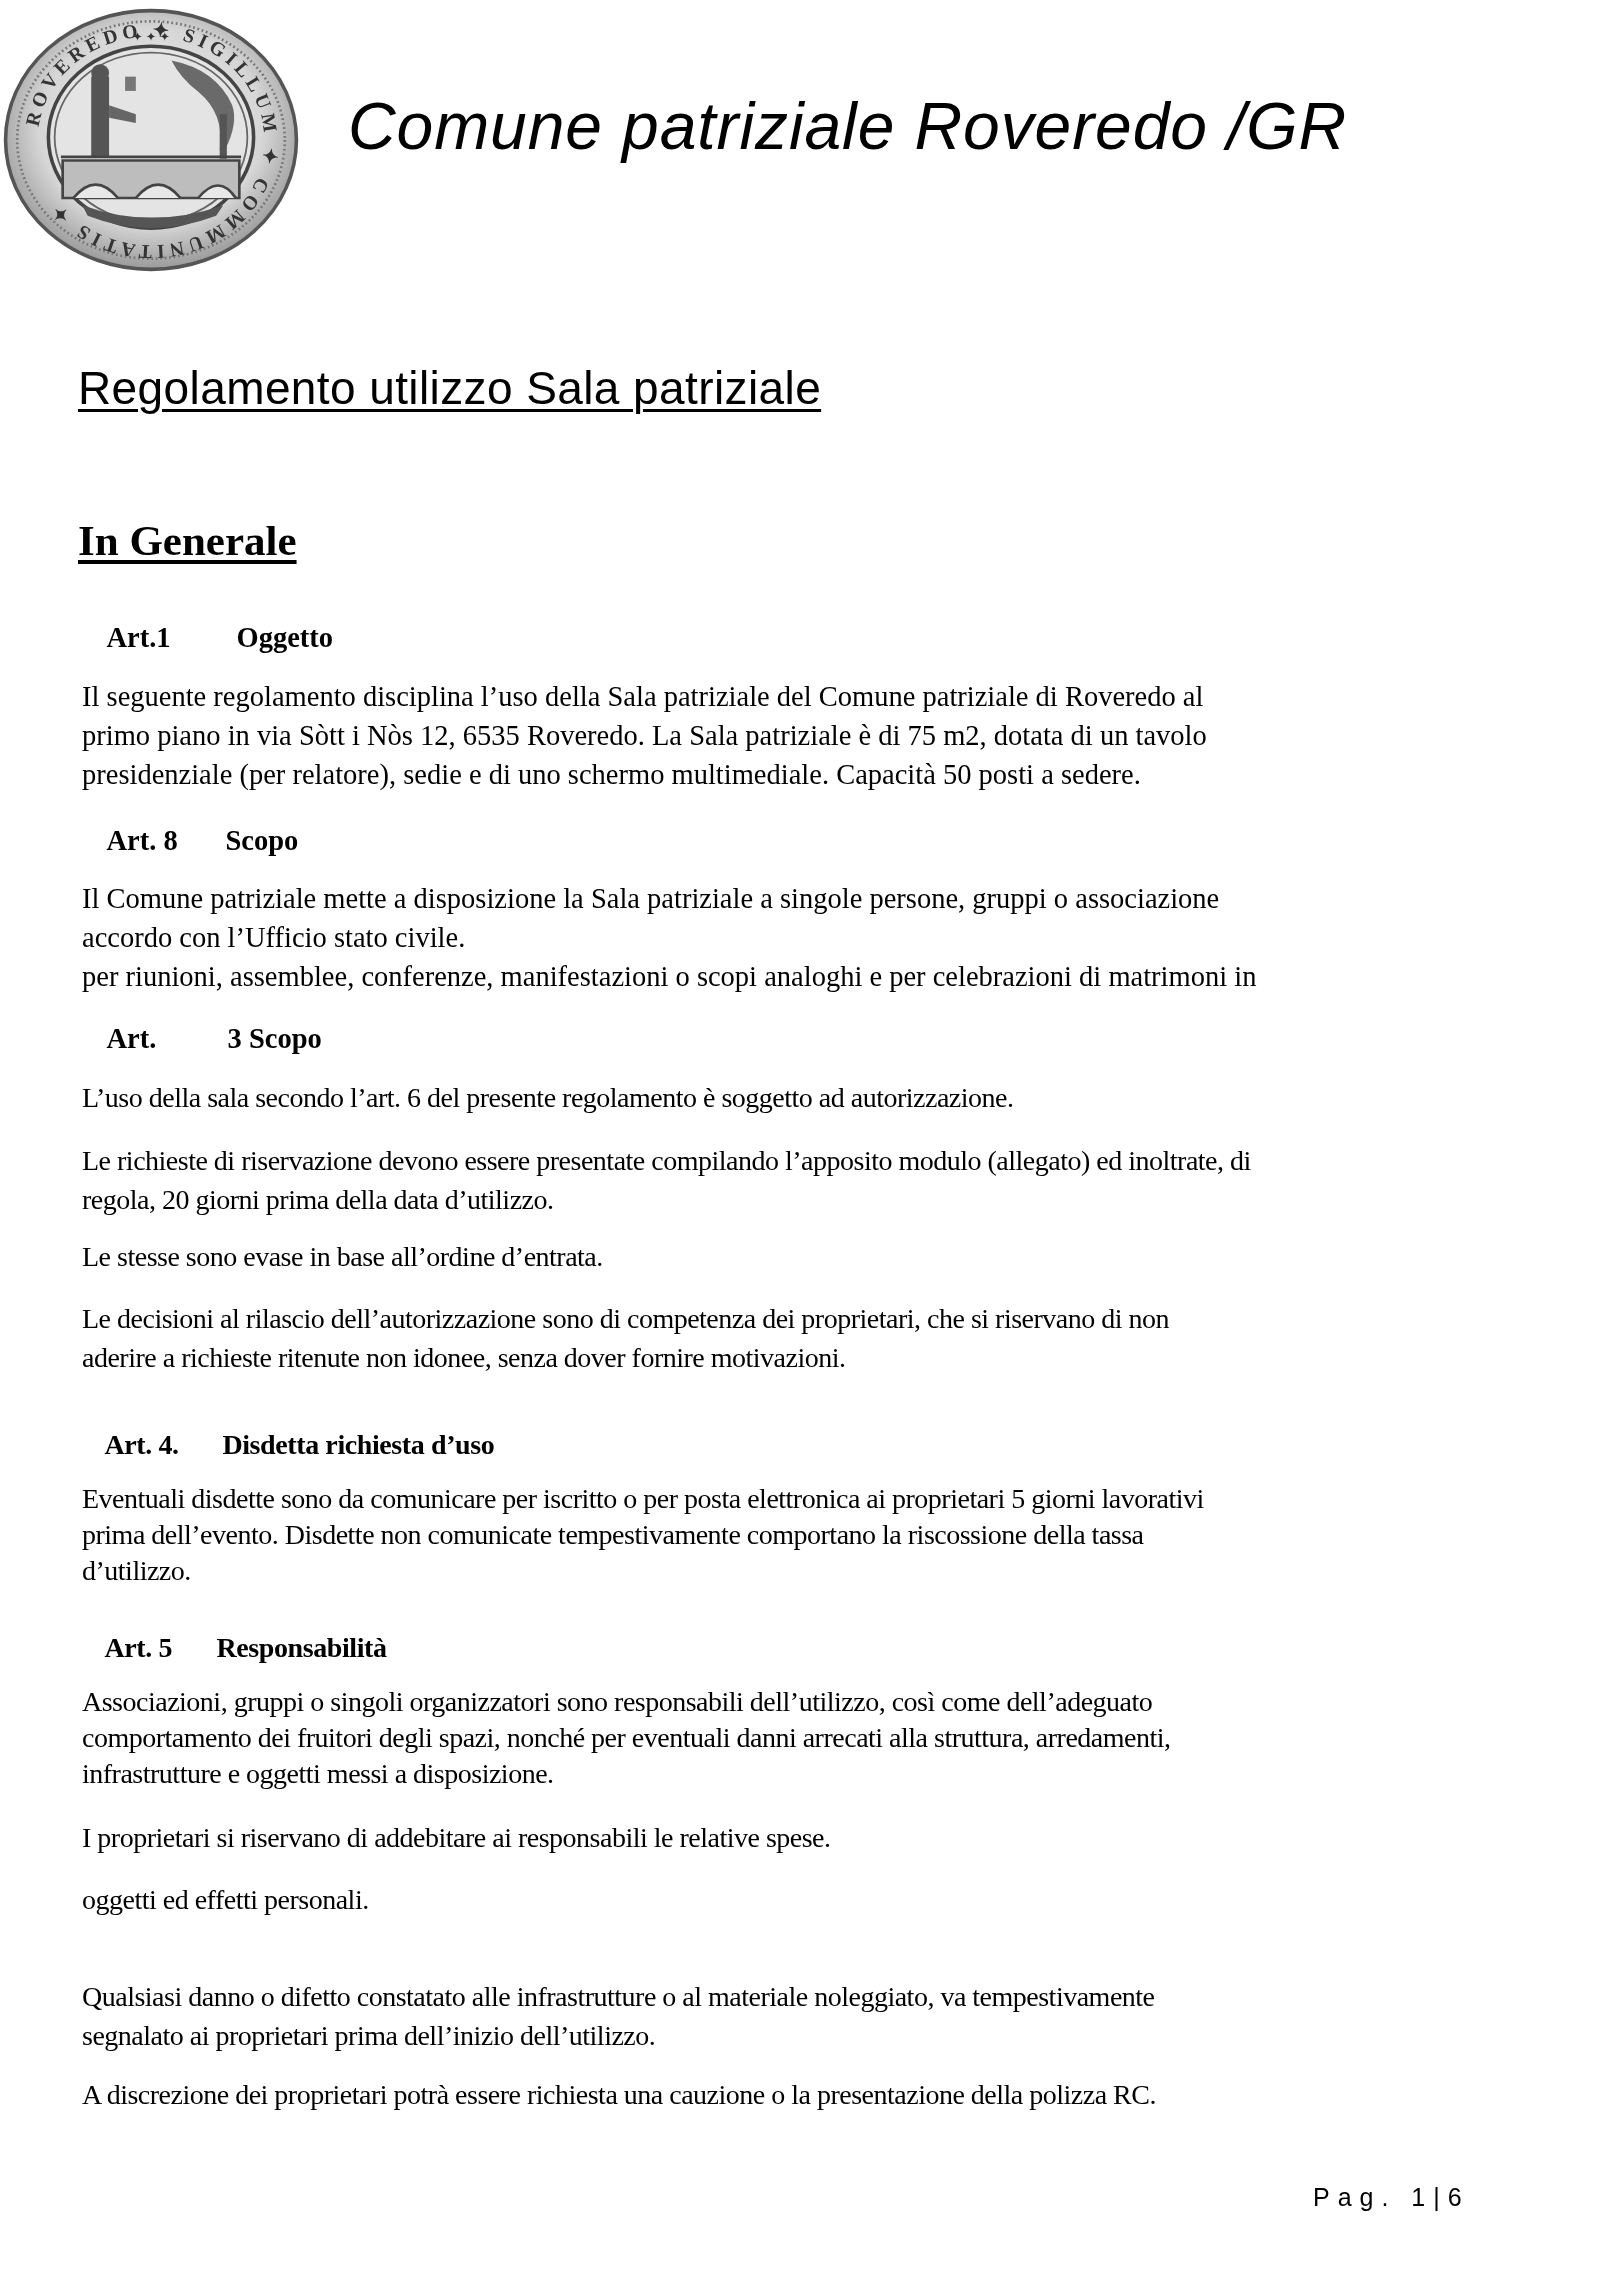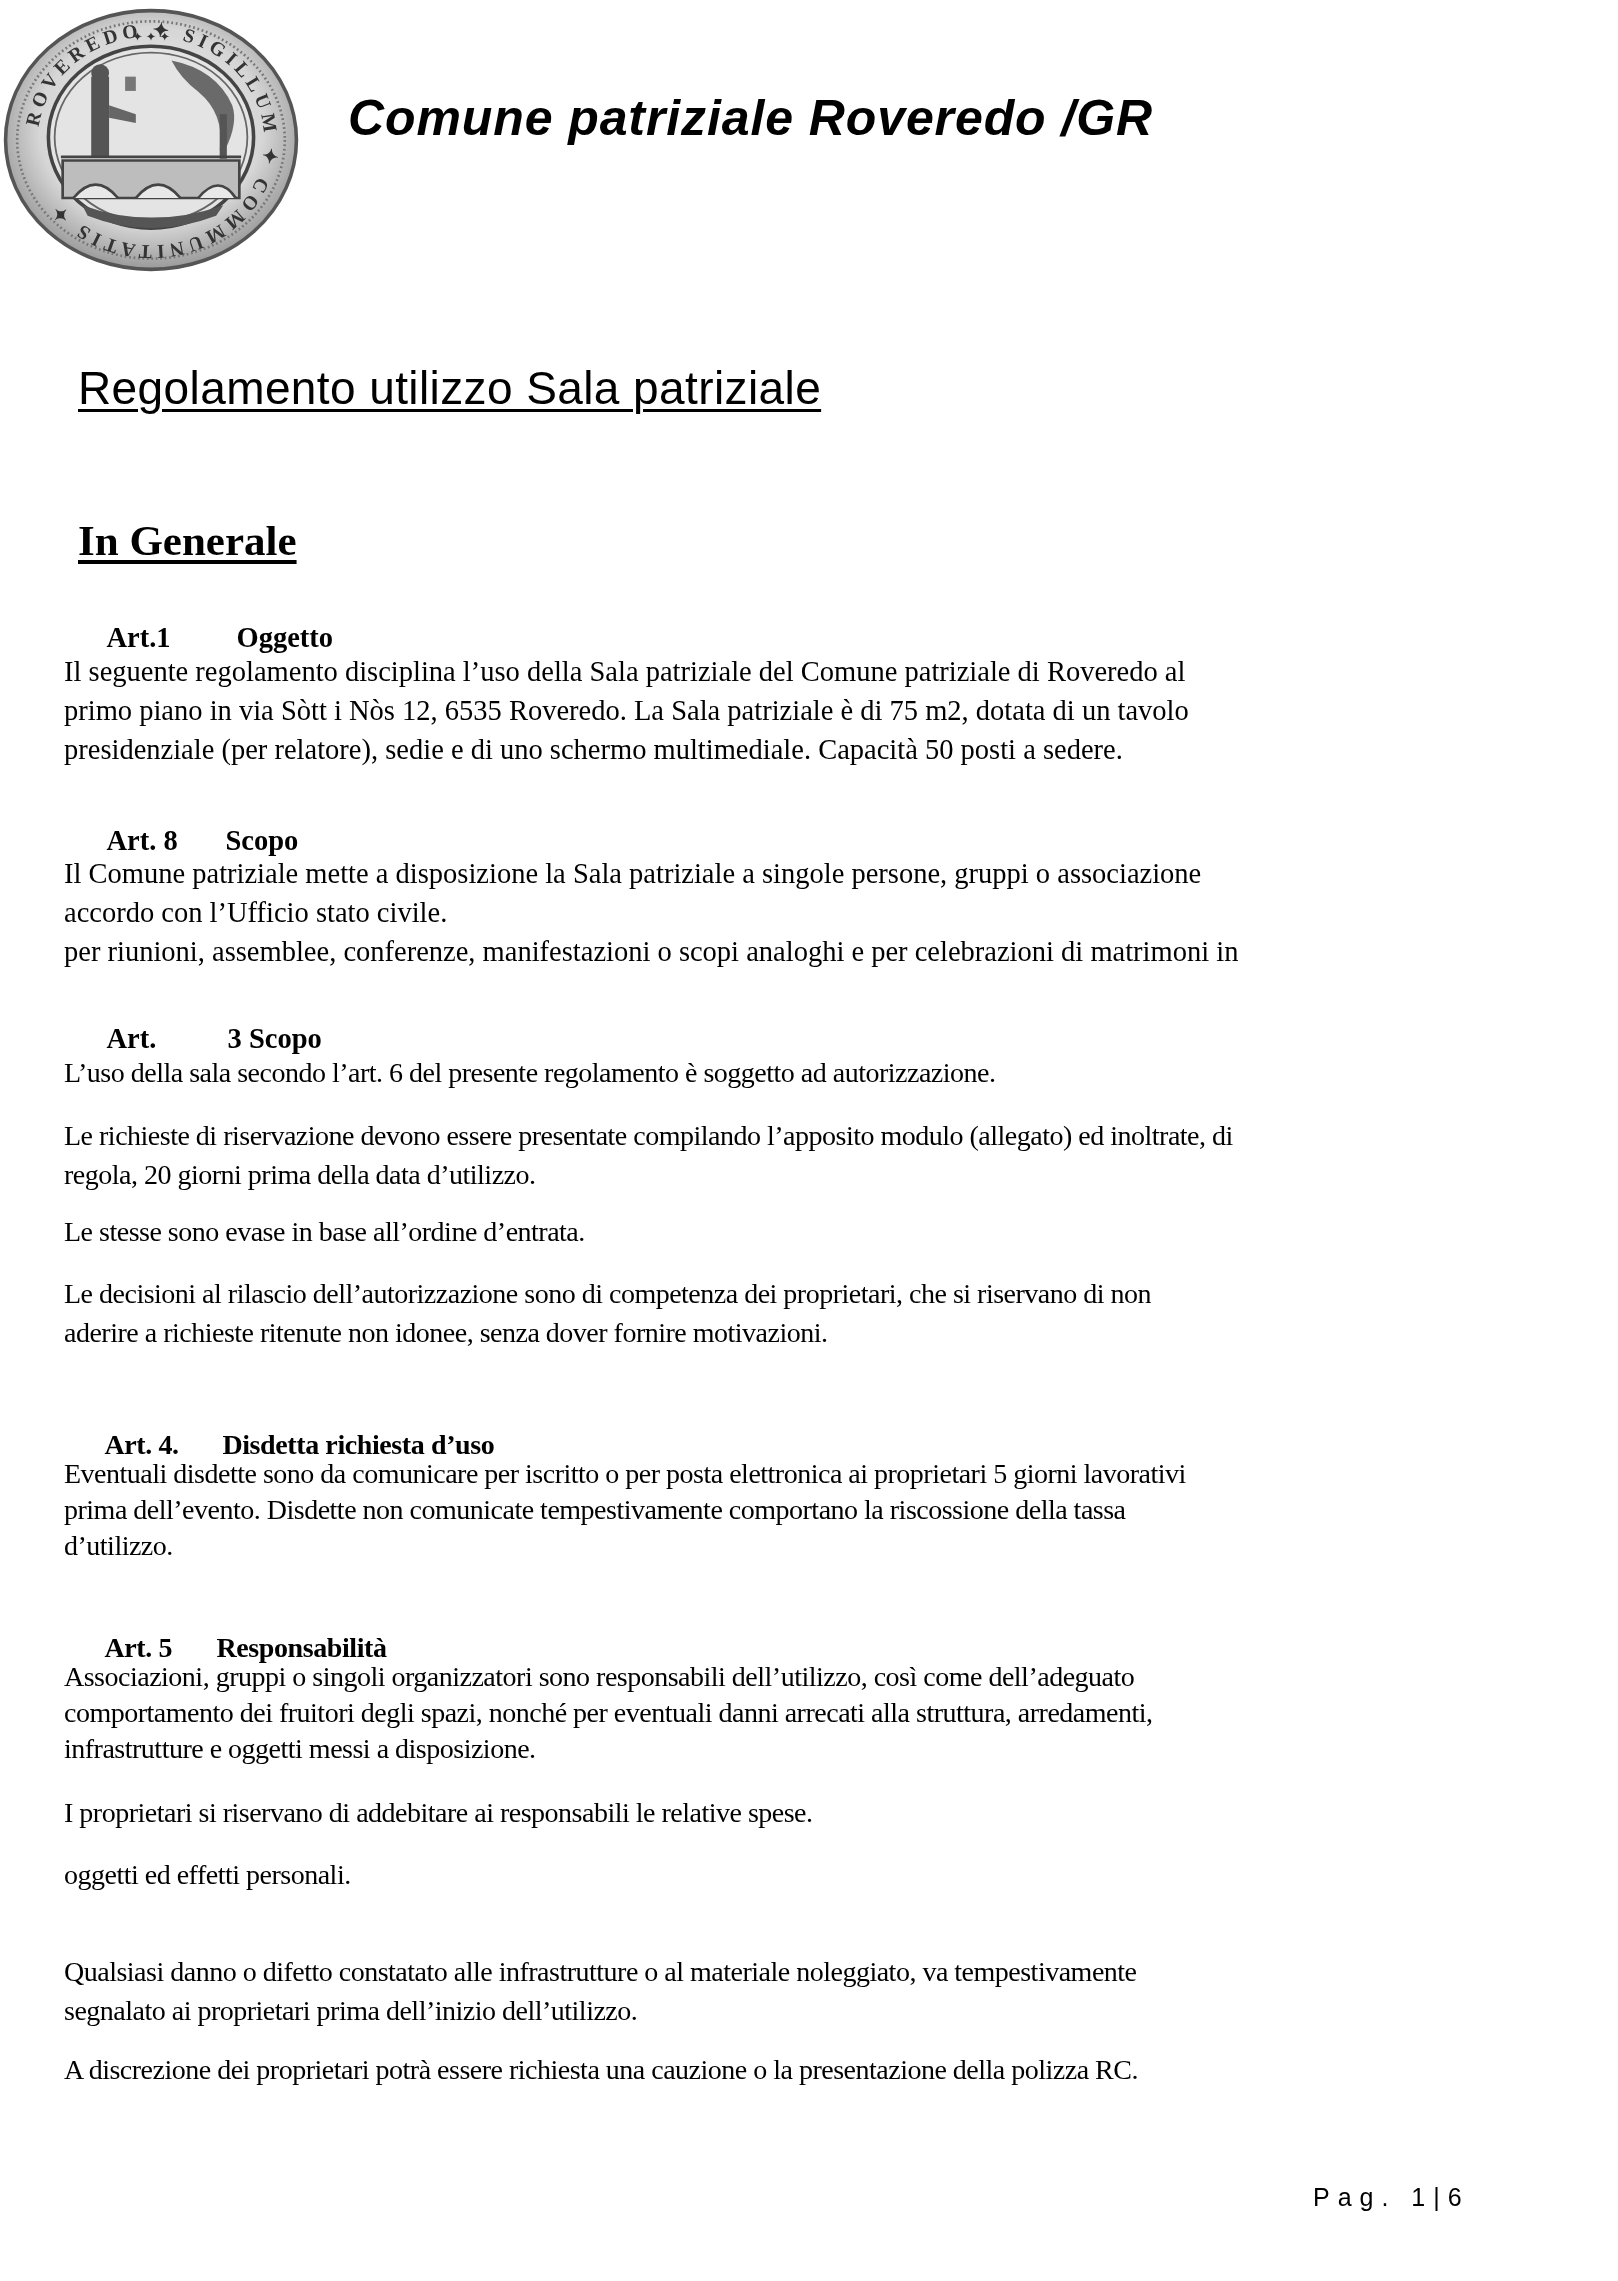--- a/index.html
+++ b/index.html
@@ -2,22 +2,22 @@
 <html style="font-size:14.3px"><head>
 <meta charset="utf-8">
 <style>
   html, body { margin: 0; padding: 0; background: #ffffff; }
   body { width: 1618px; height: 2281px; position: relative; overflow: hidden; color: #000; }
   .page { position: absolute; left: 0; top: 0; width: 1618px; height: 2281px; }
 
   .seal { position: absolute; left: 1.8px; top: 7.1px; width: 298px; height: 266px; }
   .header-title {
     position: absolute; left: 348px; top: 93px;
-    font-family: "Liberation Sans", sans-serif; font-style: italic; font-weight: bold;
-    font-size: 50px; letter-spacing: 0.9px; white-space: nowrap; line-height: 1;
+    font-family: "Liberation Sans", sans-serif; font-style: italic; font-weight: normal;
+    font-size: 66px; letter-spacing: 0.9px; white-space: nowrap; line-height: 1;
   }
 
   .doc-title {
     position: absolute; left: 78px; top: 365px;
     font-family: "Liberation Sans", sans-serif; font-weight: normal;
     font-size: 46px; line-height: 1; text-decoration: underline; text-decoration-thickness: 2.7px;
     text-underline-offset: 5.3px; letter-spacing: 0.4px; white-space: nowrap;
   }
 
   .serif { font-family: "Liberation Serif", serif; }
@@ -25,21 +25,21 @@
   .section-heading {
     position: absolute; left: 78px; top: 519px;
     font-size: 43px; font-weight: bold; line-height: 1;
     text-decoration: underline; text-decoration-thickness: 3.6px; text-underline-offset: 5.3px;
   }
 
   .art { position: absolute; left: 78px; font-size: 28.5px; font-weight: bold; line-height: 1; white-space: pre; }
   .art .num { display: inline-block; }
   .art .title { display: inline-block; }
 
-  .para { position: absolute; left: 64px; width: 1497px; font-size: 28.5px; line-height: 39px; }
+  .para { position: absolute; left: 82px; width: 1497px; font-size: 28.5px; line-height: 39px; margin-top: 25px; }
   .para .line { display: block; white-space: nowrap; }
   .para.tight { font-size: 28px; letter-spacing: -0.5px; }
 
   .footer {
     position: absolute; left: 1313px; top: 2183px;
     font-family: "Liberation Sans", sans-serif; font-size: 25px; letter-spacing: 8px; white-space: nowrap;
   }
 </style>
 </head>
 <body>

